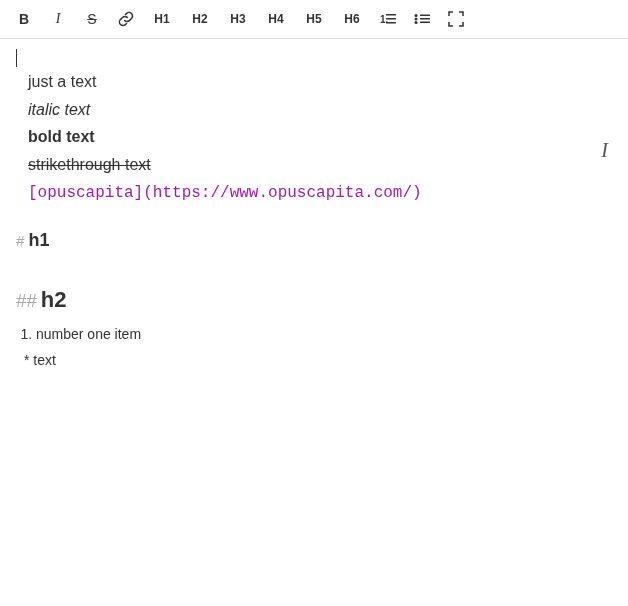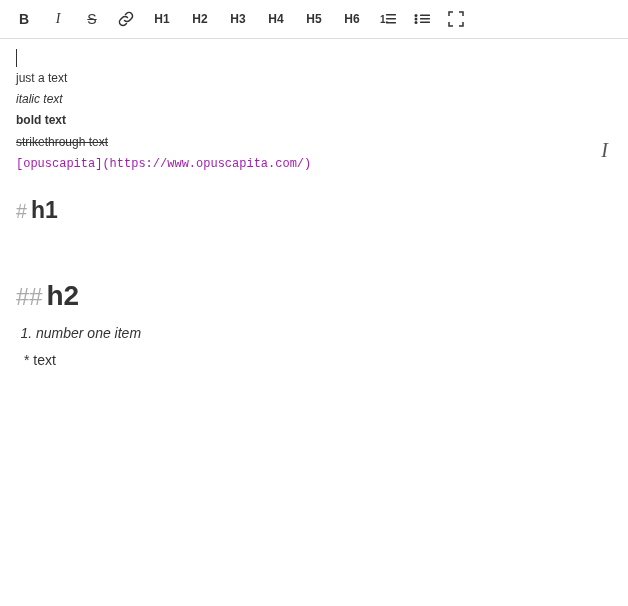--- a/index.html
+++ b/index.html
@@ -73,24 +73,24 @@
 
     .cursor-indicator {
       width: 1px;
       height: 18px;
       background: #333;
       display: inline-block;
       margin-right: 1px;
     }
 
     .text-line {
-      font-size: 12px;
+      font-size: 16px;
       color: #333;
       line-height: 1.6;
-      margin: 2px 0;
+      margin: 2px 12px;
     }
 
     .text-bold {
       font-weight: bold;
     }
 
     .text-italic {
       font-style: italic;
     }
 
@@ -98,45 +98,44 @@
       text-decoration: line-through;
     }
 
     .text-link {
       color: #a21caf;
       text-decoration: none;
       font-family: Liberation Mono, monospace;
     }
 
     .heading-h1 {
-      font-size: 23px;
-      font-weight: bold;
-      color: #333;
-      margin: 12px 0 20px 0;
+      font-size: 18px;
+      font-weight: bold;
+      color: #333;
+      margin: 12px 0 8px 0;
       line-height: 1.3;
     }
 
     .heading-prefix {
       color: #aaa;
       font-weight: normal;
       font-size: 0.85em;
       margin-right: 4px;
     }
 
     .heading-h2 {
-      font-size: 28px;
-      font-weight: bold;
-      color: #333;
-      margin: 24px 0 4px 0;
+      font-size: 22px;
+      font-weight: bold;
+      color: #333;
+      margin: 18px 0 4px 0;
       line-height: 1.3;
     }
 
     .ordered-list {
       margin: 8px 0 4px 20px;
-      font-style: italic;
     }
 
     .ordered-list-item {
       font-size: 14px;
       color: #333;
       line-height: 1.6;
     }
 
     .bullet-list {
       margin: 4px 0 4px 8px;

